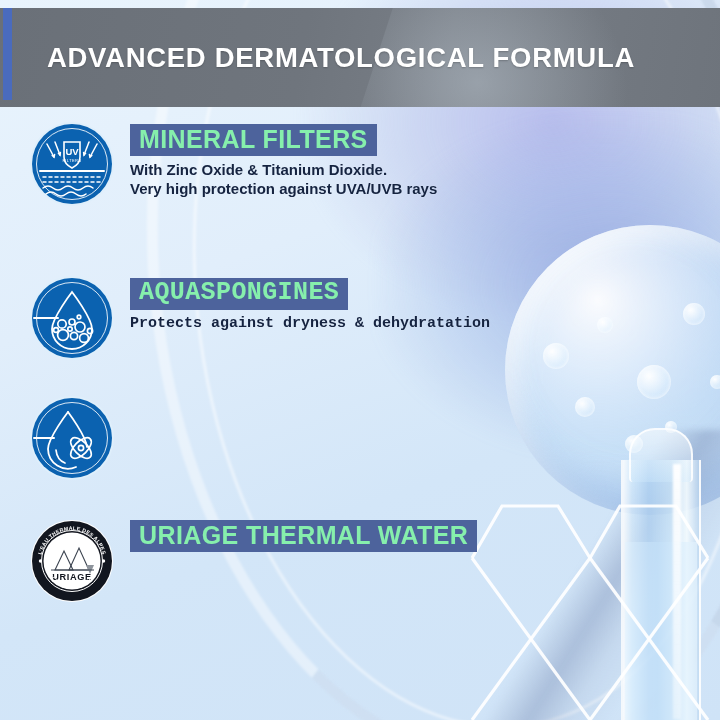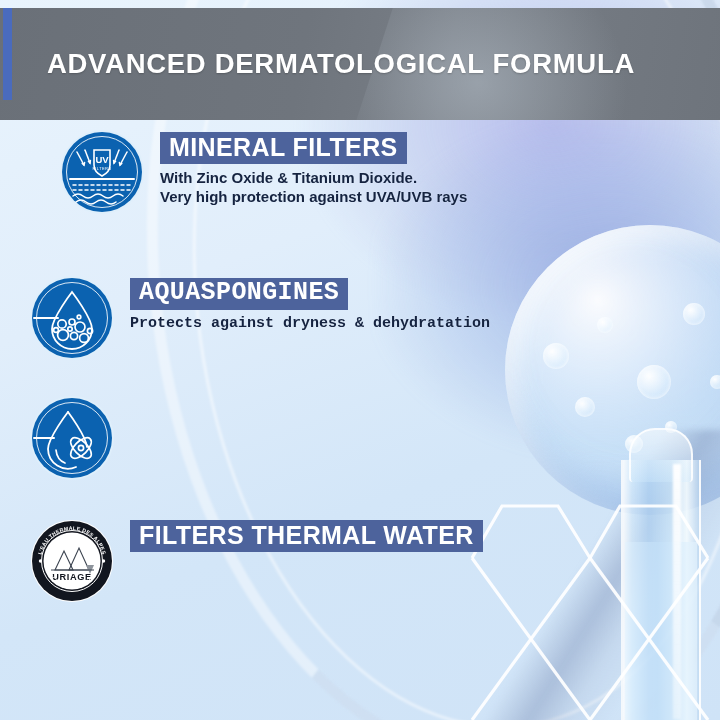--- a/index.html
+++ b/index.html
@@ -92,21 +92,21 @@
   .vial-shine{
     position:absolute; left:60px; top:40px; width:8px; height:255px;
     background:linear-gradient(180deg, rgba(255,255,255,.95), rgba(255,255,255,.35));
     filter:blur(1px);
   }
   
   .lineart{ position:absolute; left:440px; top:480px; width:290px; height:245px; }
 
   
   .header{
-    position:absolute; left:0; top:8px; width:720px; height:112px;
+    position:absolute; left:0; top:8px; width:720px; height:99px;
     background:linear-gradient(100deg,#6a7078 0%,#6f757d 42%,#787e86 62%,#6e747c 100%);
     display:flex; align-items:center;
     overflow:hidden;
   }
   .header-sheen{
     position:absolute; left:380px; top:-60px; width:260px; height:240px;
     background:radial-gradient(ellipse at 40% 60%, rgba(180,190,200,.55), rgba(160,172,186,0) 68%);
     transform:rotate(18deg);
   }
   .header-accent{
@@ -120,21 +120,21 @@
     font-size:27.5px;
     font-weight:bold;
     letter-spacing:.7px;
     white-space:nowrap;
     text-shadow:0 1px 2px rgba(0,0,0,.22);
   }
 
   
   .features{ position:absolute; left:0; top:100px; width:720px; }
   .feature{ position:absolute; display:flex; }
-  .f1{ top:32px;padding-left:30px; }
+  .f1{ top:24px; }
   .f2{ top:178px;font-family:Liberation Mono, monospace; }
   .f3{ top:298px; }
   .f4{ top:420px; }
 
   .icon-wrap{
     width:84px; min-width:84px;
     display:flex; align-items:flex-start; justify-content:center;
     margin-left:30px;
   }
   .icon-circle{
@@ -152,21 +152,21 @@
   .seal{
     width:82px; height:82px; border-radius:50%;
     background:#ffffff; position:relative;
   }
 
   .texts{ padding-left:16px; }
 
   .f-title{
     display:inline-block;
     background:#4d639c;
-    color:#ffffff;
+    color:#86efac;
     font-size:25px;
     font-weight:bold;
     letter-spacing:.4px;
     padding:2px 9px 4px 9px;
     line-height:1.04;
     white-space:nowrap;
   }
   .f-body{
     color:#152340;
     font-size:15px;
@@ -345,17 +345,17 @@
           <text fill="#ffffff" font-family="Liberation Sans, sans-serif" font-size="5.2" font-weight="bold" letter-spacing="0.35">
             <textPath href="#arcTop" startOffset="50%" text-anchor="middle">L'EAU THERMALE DES ALPES</textPath>
           </text>
           <text fill="#ffffff" font-family="Liberation Sans, sans-serif" font-size="5.2" font-weight="bold" letter-spacing="0.3">
             <textPath href="#arcBot" startOffset="50%" text-anchor="middle">FRENCH ALPS THERMAL WATER</textPath>
           </text>
         </svg>
       </div>
     </div>
     <div class="texts">
-      <div class="f-title">FILTERS THERMAL WATER</div>
+      <div class="f-title">URIAGE THERMAL WATER</div>
     </div>
   </div>
 
 </div>
 
 </body></html>

